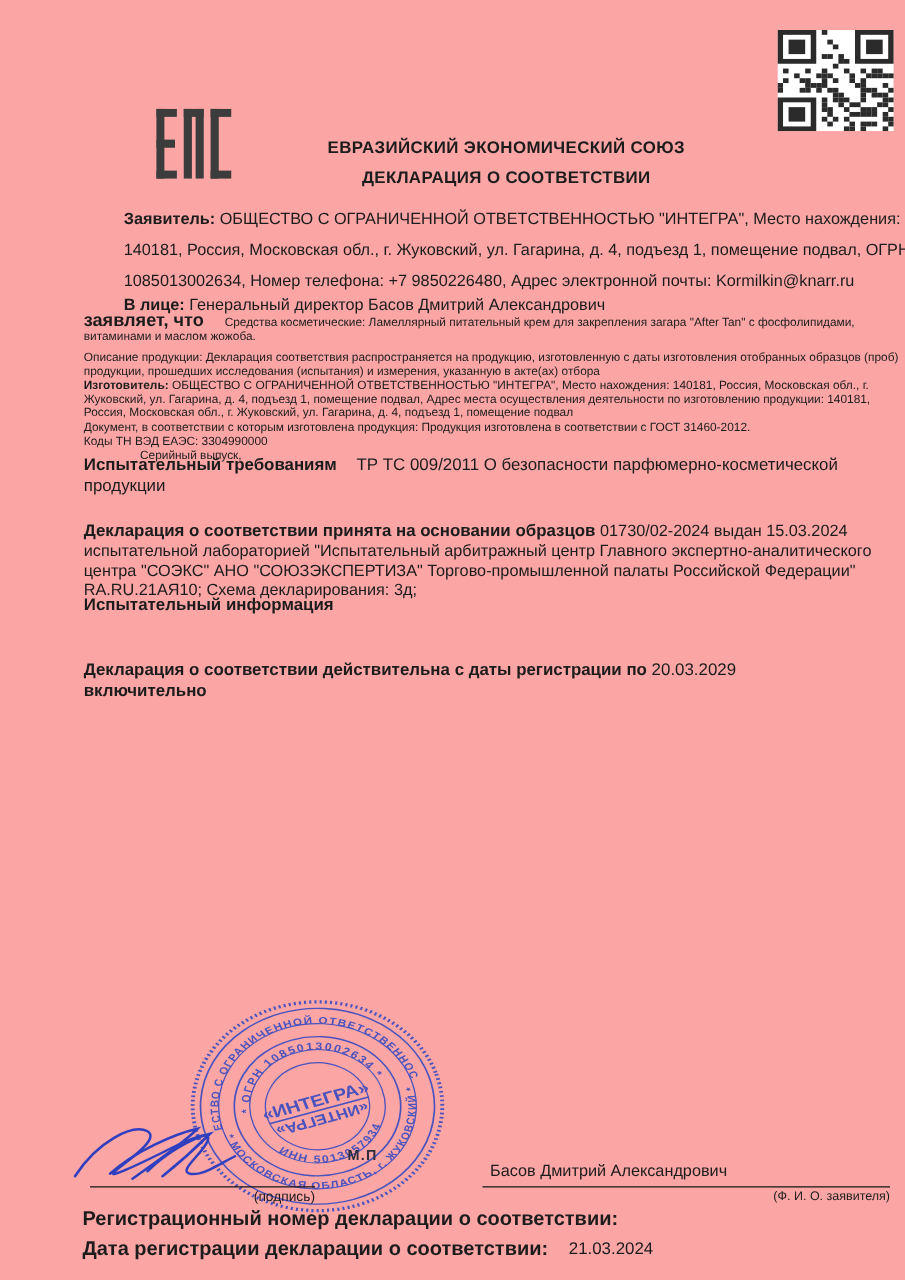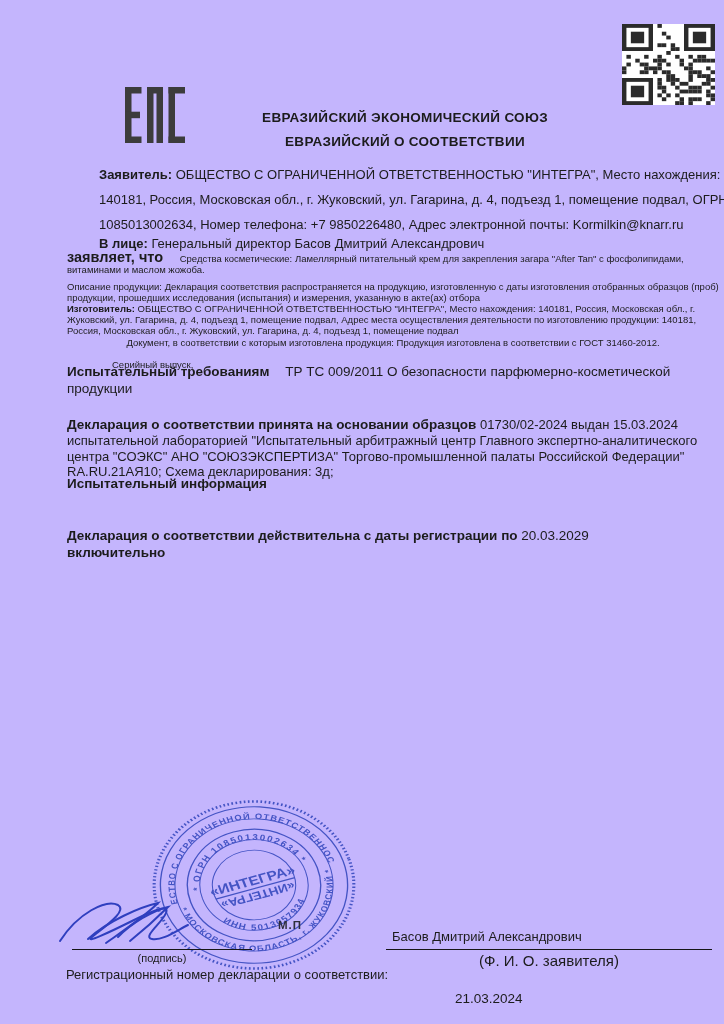--- a/index.html
+++ b/index.html
@@ -1,35 +1,35 @@
 <!DOCTYPE html>
 <html><head>
 <meta charset="utf-8">
 <style>
   * { margin:0; padding:0; box-sizing:border-box; }
   html,body { background:#e8e8e8; }
   .page {
     position:relative; width:724px; height:1024px; margin:0 auto;
-    background:#c4b5fd; overflow:hidden;
+    background:#fca5a5; overflow:hidden;
     font-family:"Liberation Sans", sans-serif; color:#1c1c1c;
   }
   .abs { position:absolute; }
   .b { font-weight:bold; }
   .hdr-block { text-align:center; font-weight:bold; letter-spacing:.3px; }
   .hdr-line1 { font-size:13.5px; }
   .hdr-line2 { font-size:13.5px; margin-top:9px; }
   .para { font-size:13px; line-height:25px;margin-left:32px; }
   .para .lbl { font-weight:bold; }
   .small { font-size:9.5px; line-height:11.2px; }
   .small .lbl { font-weight:bold; }
   .declares-lbl { font-weight:bold; font-size:14.5px; margin-right:14px; }
   .sec-lbl { font-weight:bold; font-size:13.5px; margin-right:12px; }
   .line { border-top:1.6px solid #161616; }
-  .caption { text-align:center; font-size:11px; }
-  .regrow-lbl { font-weight:normal; font-size:13px; }
+  .caption { text-align:right; font-size:11px; }
+  .regrow-lbl { font-weight:bold; font-size:16px; }
   .regrow-val { font-size:13.5px; }
   .mp { font-weight:bold; font-size:11.5px; color:#2e2e3c; letter-spacing:1px; }
   svg text { font-family:"Liberation Sans", sans-serif; }
 </style>
 </head>
 <body>
 
 <div class="page">
 
   <svg class="abs" style="left:125px; top:87px;" width="62" height="56" viewBox="0 0 62 56" aria-label="EAC">
@@ -164,21 +164,21 @@
           <rect x="12" y="20" width="1" height="1"></rect>
           <rect x="13" y="20" width="1" height="1"></rect>
           <rect x="15" y="20" width="1" height="1"></rect>
           <rect x="19" y="20" width="1" height="1"></rect>
         </g>
     </g>
   </svg>
 
   <div class="abs hdr-block" style="left:170px; top:110px; width:470px;">
     <div class="hdr-line1">ЕВРАЗИЙСКИЙ ЭКОНОМИЧЕСКИЙ СОЮЗ</div>
-    <div class="hdr-line2">ЕВРАЗИЙСКИЙ О СООТВЕТСТВИИ</div>
+    <div class="hdr-line2">ДЕКЛАРАЦИЯ О СООТВЕТСТВИИ</div>
   </div>
 
   <div class="abs para" style="left:67px; top:162px; width:652px;">
     <span class="lbl">Заявитель:</span>
     <span>ОБЩЕСТВО С ОГРАНИЧЕННОЙ ОТВЕТСТВЕННОСТЬЮ "ИНТЕГРА", Место нахождения: 140181, Россия, Московская обл., г. Жуковский, ул. Гагарина, д. 4, подъезд 1, помещение подвал, ОГРН: 1085013002634, Номер телефона: +7 9850226480, Адрес электронной почты: Kormilkin@knarr.ru</span>
   </div>
 
   <div class="abs para" style="left:67px; top:231px; width:652px;">
     <span class="lbl">В лице:</span>
     <span>Генеральный директор Басов Дмитрий Александрович</span>
@@ -189,21 +189,22 @@
     <span>Средства косметические: Ламеллярный питательный крем для закрепления загара "After Tan" с фосфолипидами, витаминами и маслом жожоба.</span>
   </div>
 
   <div class="abs small" style="left:67px; top:281px; width:652px;">Описание продукции: Декларация соответствия распространяется на продукцию, изготовленную с даты изготовления отобранных образцов (проб) продукции, прошедших исследования (испытания) и измерения, указанную в акте(ах) отбора</div>
 
   <div class="abs small" style="left:67px; top:303px; width:652px;">
     <span class="lbl">Изготовитель:</span>
     <span>ОБЩЕСТВО С ОГРАНИЧЕННОЙ ОТВЕТСТВЕННОСТЬЮ "ИНТЕГРА", Место нахождения: 140181, Россия, Московская обл., г. Жуковский, ул. Гагарина, д. 4, подъезд 1, помещение подвал, Адрес места осуществления деятельности по изготовлению продукции: 140181, Россия, Московская обл., г. Жуковский, ул. Гагарина, д. 4, подъезд 1, помещение подвал</span>
   </div>
 
-  <div class="abs small" style="left:67px; top:337px; width:652px;text-align:center;">Документ, в соответствии с которым изготовлена продукция: Продукция изготовлена в соответствии с ГОСТ 31460-2012.</div>
+  <div class="abs small" style="left:67px; top:337px; width:652px;">Документ, в соответствии с которым изготовлена продукция: Продукция изготовлена в соответствии с ГОСТ 31460-2012.</div>
+  <div class="abs small" style="left:67px; top:348px; width:652px;">Коды ТН ВЭД ЕАЭС: 3304990000</div>
   <div class="abs small" style="left:72px; top:359px; width:652px;margin-left:40px;">Серийный выпуск,</div>
 
   <div class="abs para" style="left:67px; top:362px; width:640px; padding-top:0; margin-top:0;"></div>
   <div class="abs" style="left:67px; top:363px; width:640px; font-size:13.5px; line-height:17px;">
     <span class="sec-lbl">Испытательный требованиям</span>
     <span>ТР ТС 009/2011 О безопасности парфюмерно-косметической продукции</span>
   </div>
 
   <div class="abs" style="left:67px; top:417px; width:652px; font-size:13px; line-height:15.8px;">
     <span class="b" style="font-size:13.5px;">Декларация о соответствии принята на основании образцов</span>
@@ -255,18 +256,19 @@
     </g>
   </svg>
 
   <div class="abs mp" style="left:278px; top:919px;">М.П</div>
 
   <div class="abs line" style="left:72px; top:949px; width:180px;"></div>
   <div class="abs caption" style="left:72px; top:952px; width:180px;">(подпись)</div>
 
   <div class="abs" style="left:392px; top:929px; font-size:13px;">Басов Дмитрий Александрович</div>
   <div class="abs line" style="left:386px; top:949px; width:326px;"></div>
-  <div class="abs caption" style="left:386px; top:952px; width:326px; font-size:15px;">(Ф. И. О. заявителя)</div>
+  <div class="abs caption" style="left:386px; top:952px; width:326px; font-size:10px;">(Ф. И. О. заявителя)</div>
 
   <div class="abs regrow-lbl" style="left:66px; top:967px;">Регистрационный номер декларации о соответствии:</div>
+  <div class="abs regrow-lbl" style="left:66px; top:991px;">Дата регистрации декларации о соответствии:</div>
   <div class="abs regrow-val" style="left:455px; top:991px;">21.03.2024</div>
 
 </div>
 
 </body></html>

